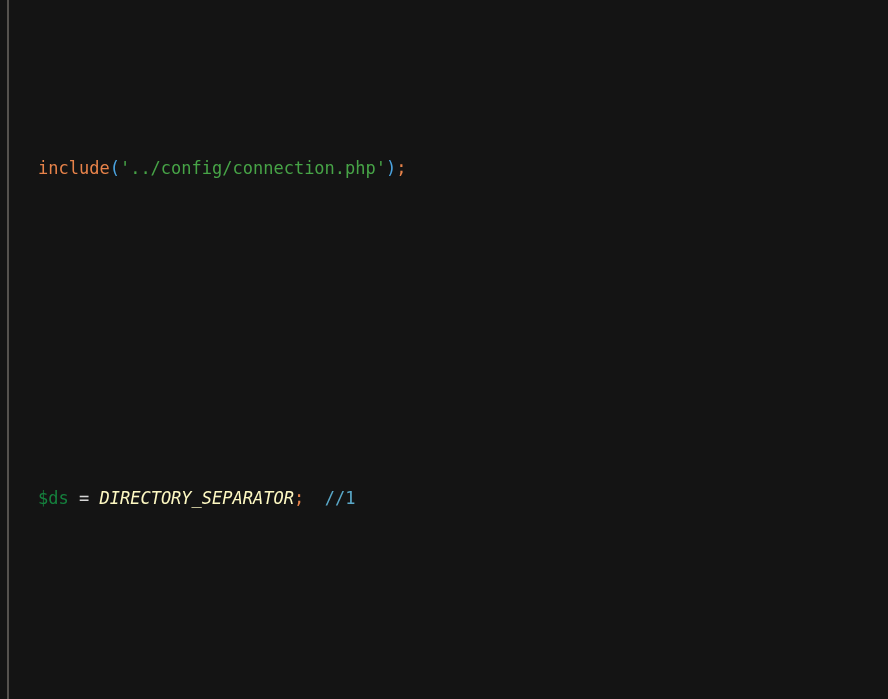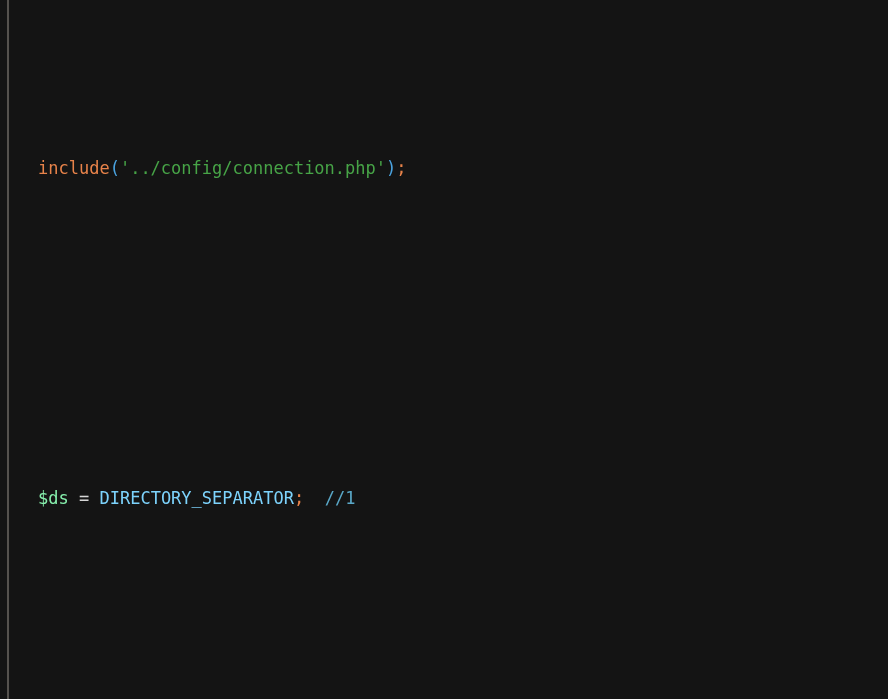--- a/index.html
+++ b/index.html
@@ -38,22 +38,22 @@
   .line {
     position: relative;
     height: 33px;
     padding-left: 18px;
     color: #d6d6d6;
   }
 
   
   .kw       { color: #e8834a; }            
   .str      { color: #47a447; }            
-  .var      { color: #86efac; }            
-  .const    { color: #7dd3fc; }            
+  .var      { color: #15803d; }            
+  .const    { color: #fef9c3; font-style: italic; }            
   .punc     { color: #d6d6d6; }
   .paren    { color: #4aa3e0; }
   .brack    { color: #4aa3e0; }
   .semi     { color: #e8834a; }
   .comment  { color: #5aa8c8; }
   .plain    { color: #e6e6e6; }
 </style>
 </head>
 <body>
 

